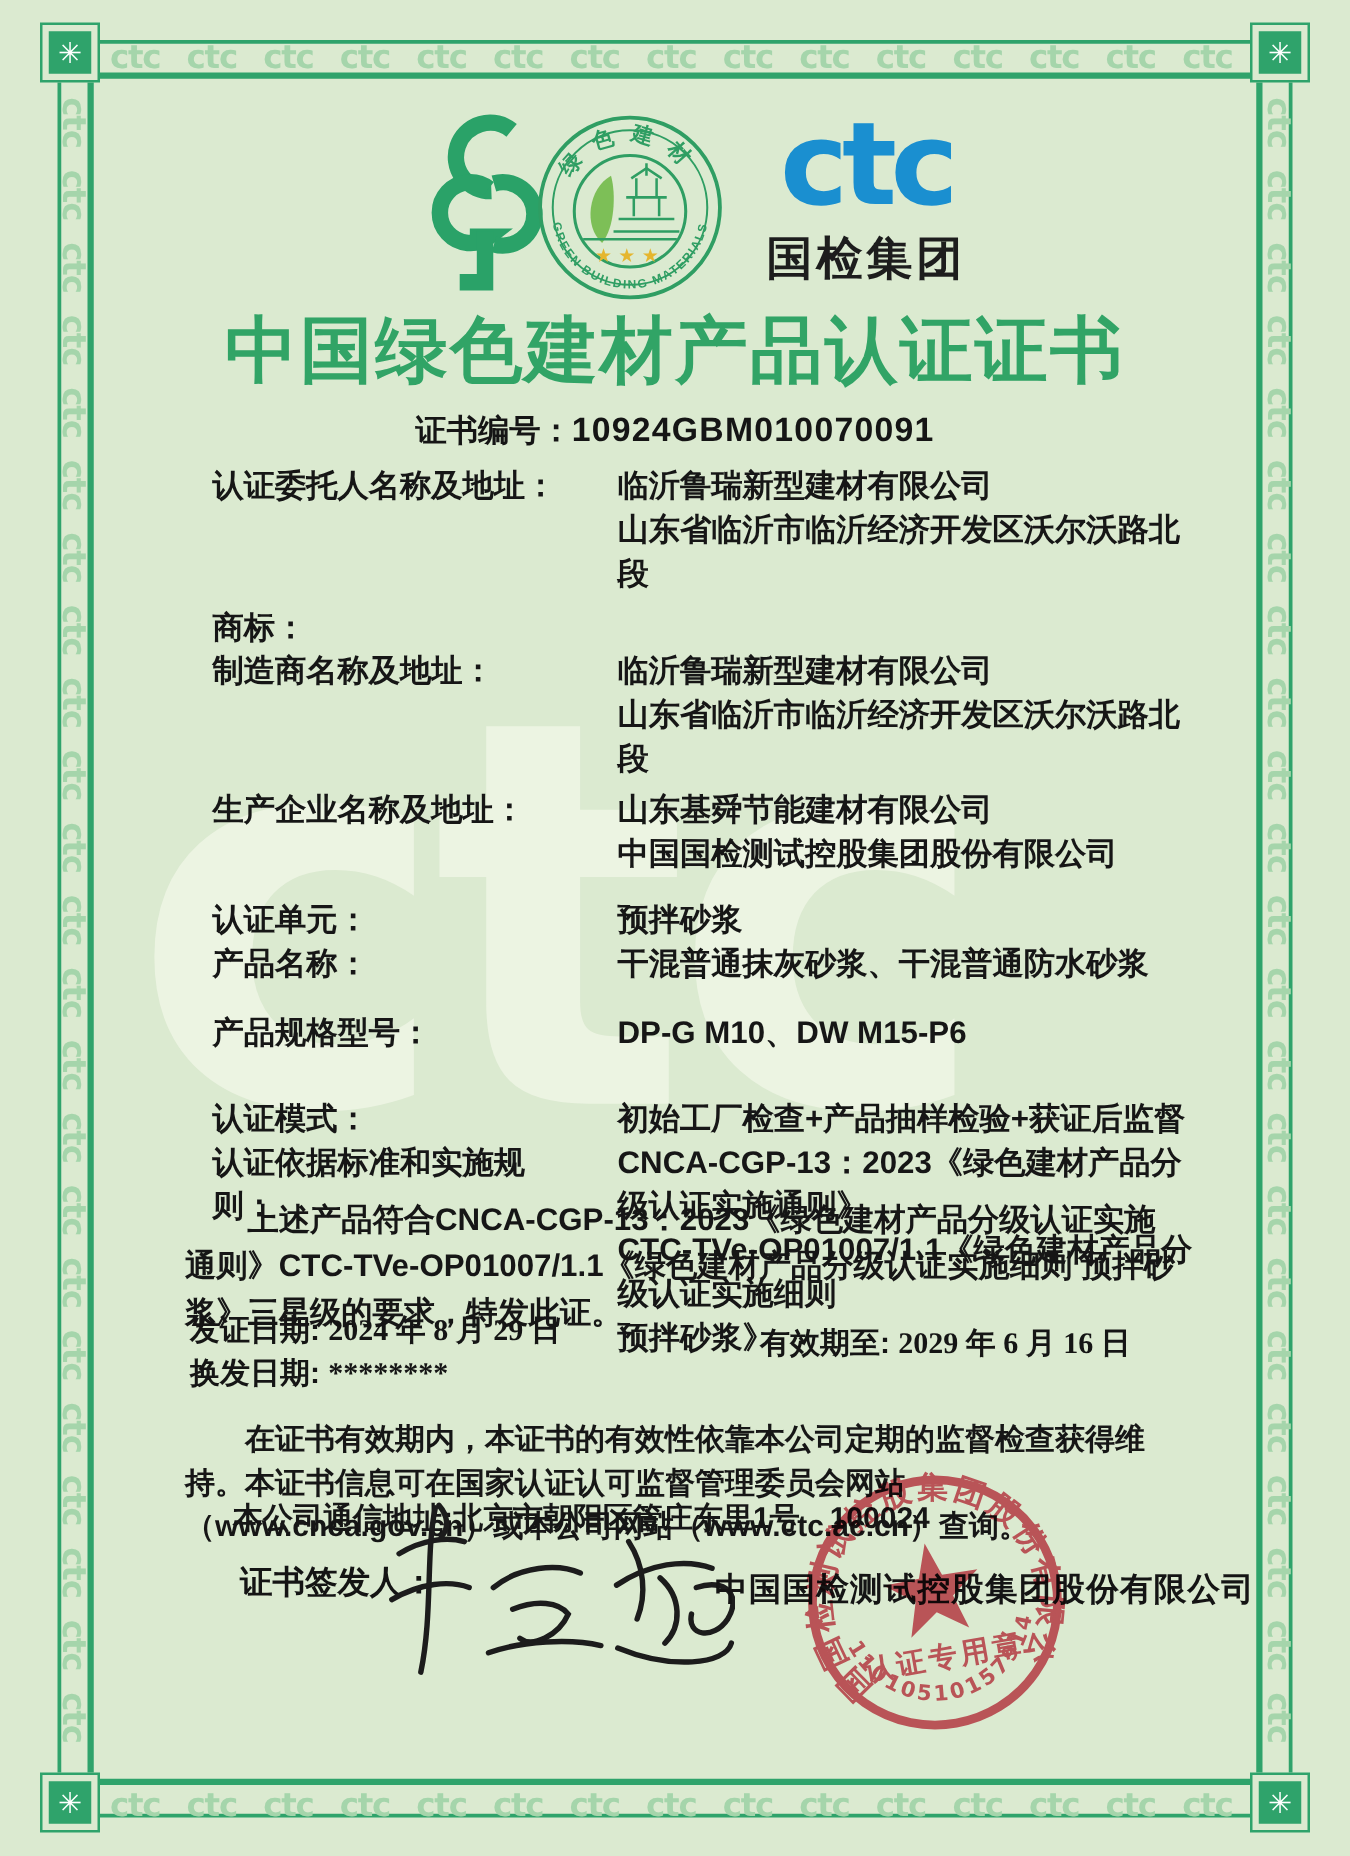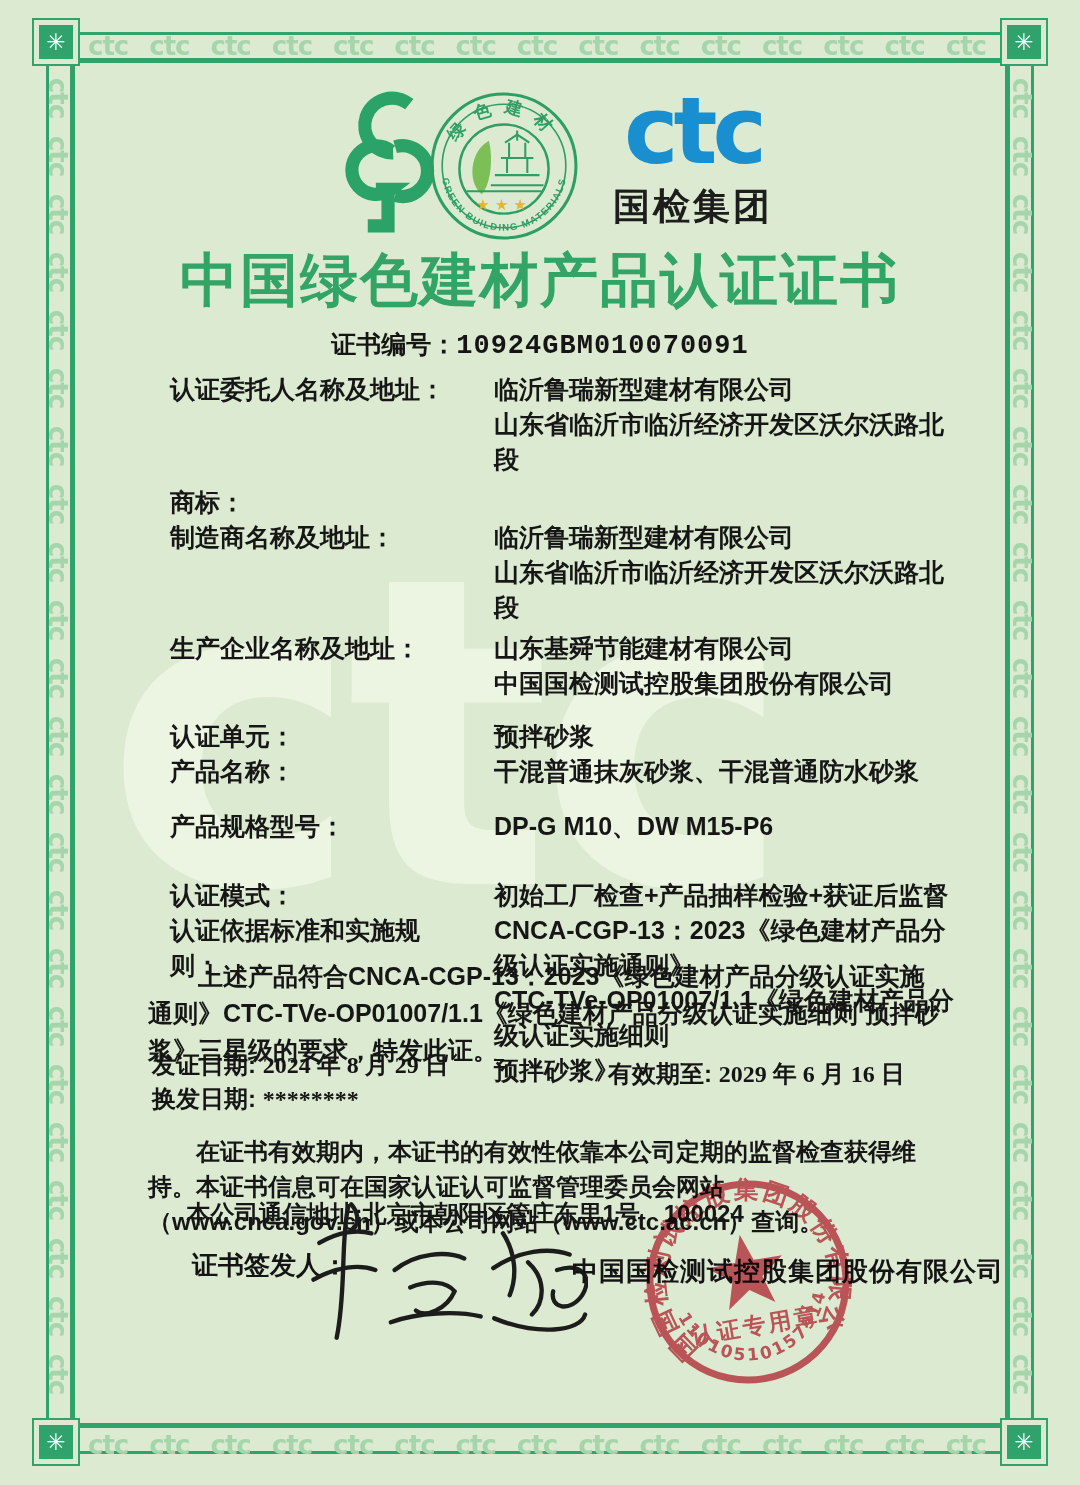--- a/index.html
+++ b/index.html
@@ -26,21 +26,21 @@
   .gp-logo{position:absolute;left:330px;top:86px;z-index:2;}
   .gbm-logo{position:absolute;left:428px;top:90px;z-index:2;}
   .ctc-logo{position:absolute;left:598px;top:84px;width:190px;text-align:center;z-index:2;}
   .ctc-word{font-family:"DejaVu Sans",sans-serif;font-weight:900;font-size:92px;line-height:96px;color:#1a8fd0;letter-spacing:-5px;}
   .ctc-cap{font-size:37px;font-weight:bold;color:#1d1d1d;letter-spacing:3px;margin-top:2px;font-family:"Liberation Sans",sans-serif;}
 
   
   .doc-title{position:absolute;left:0;top:242px;width:1080px;text-align:center;font-size:58px;font-weight:bold;color:#31a466;letter-spacing:2px;font-family:"Liberation Serif","DejaVu Serif",serif;z-index:2;}
   .cert-line{position:absolute;left:0;top:328px;width:1080px;text-align:center;z-index:2;}
   .cert-label{font-size:25px;font-weight:bold;color:#151515;}
-  .cert-value{font-size:27px;font-weight:bold;color:#151515;font-family:Liberation Mono, monospace;letter-spacing:1px;}
+  .cert-value{font-size:27px;font-weight:bold;color:#151515;font-family:Liberation Sans, sans-serif;letter-spacing:1px;}
 
   
   .fields{position:absolute;left:170px;top:372px;width:790px;z-index:2;}
   .field-row{display:flex;align-items:flex-start;gap:44px;}
   .f-label{width:280px;flex:0 0 280px;font-size:25px;font-weight:bold;color:#161616;line-height:35px;}
   .f-values{font-size:25px;font-weight:bold;color:#161616;line-height:35px;}
 
   
   .statement{position:absolute;left:148px;top:958px;width:800px;font-size:25px;font-weight:bold;color:#161616;line-height:37px;text-indent:2em;z-index:2;font-family:"Liberation Sans",sans-serif;}
   .dates{position:absolute;left:152px;top:1048px;width:800px;z-index:2;font-weight:bold;color:#151515;}

